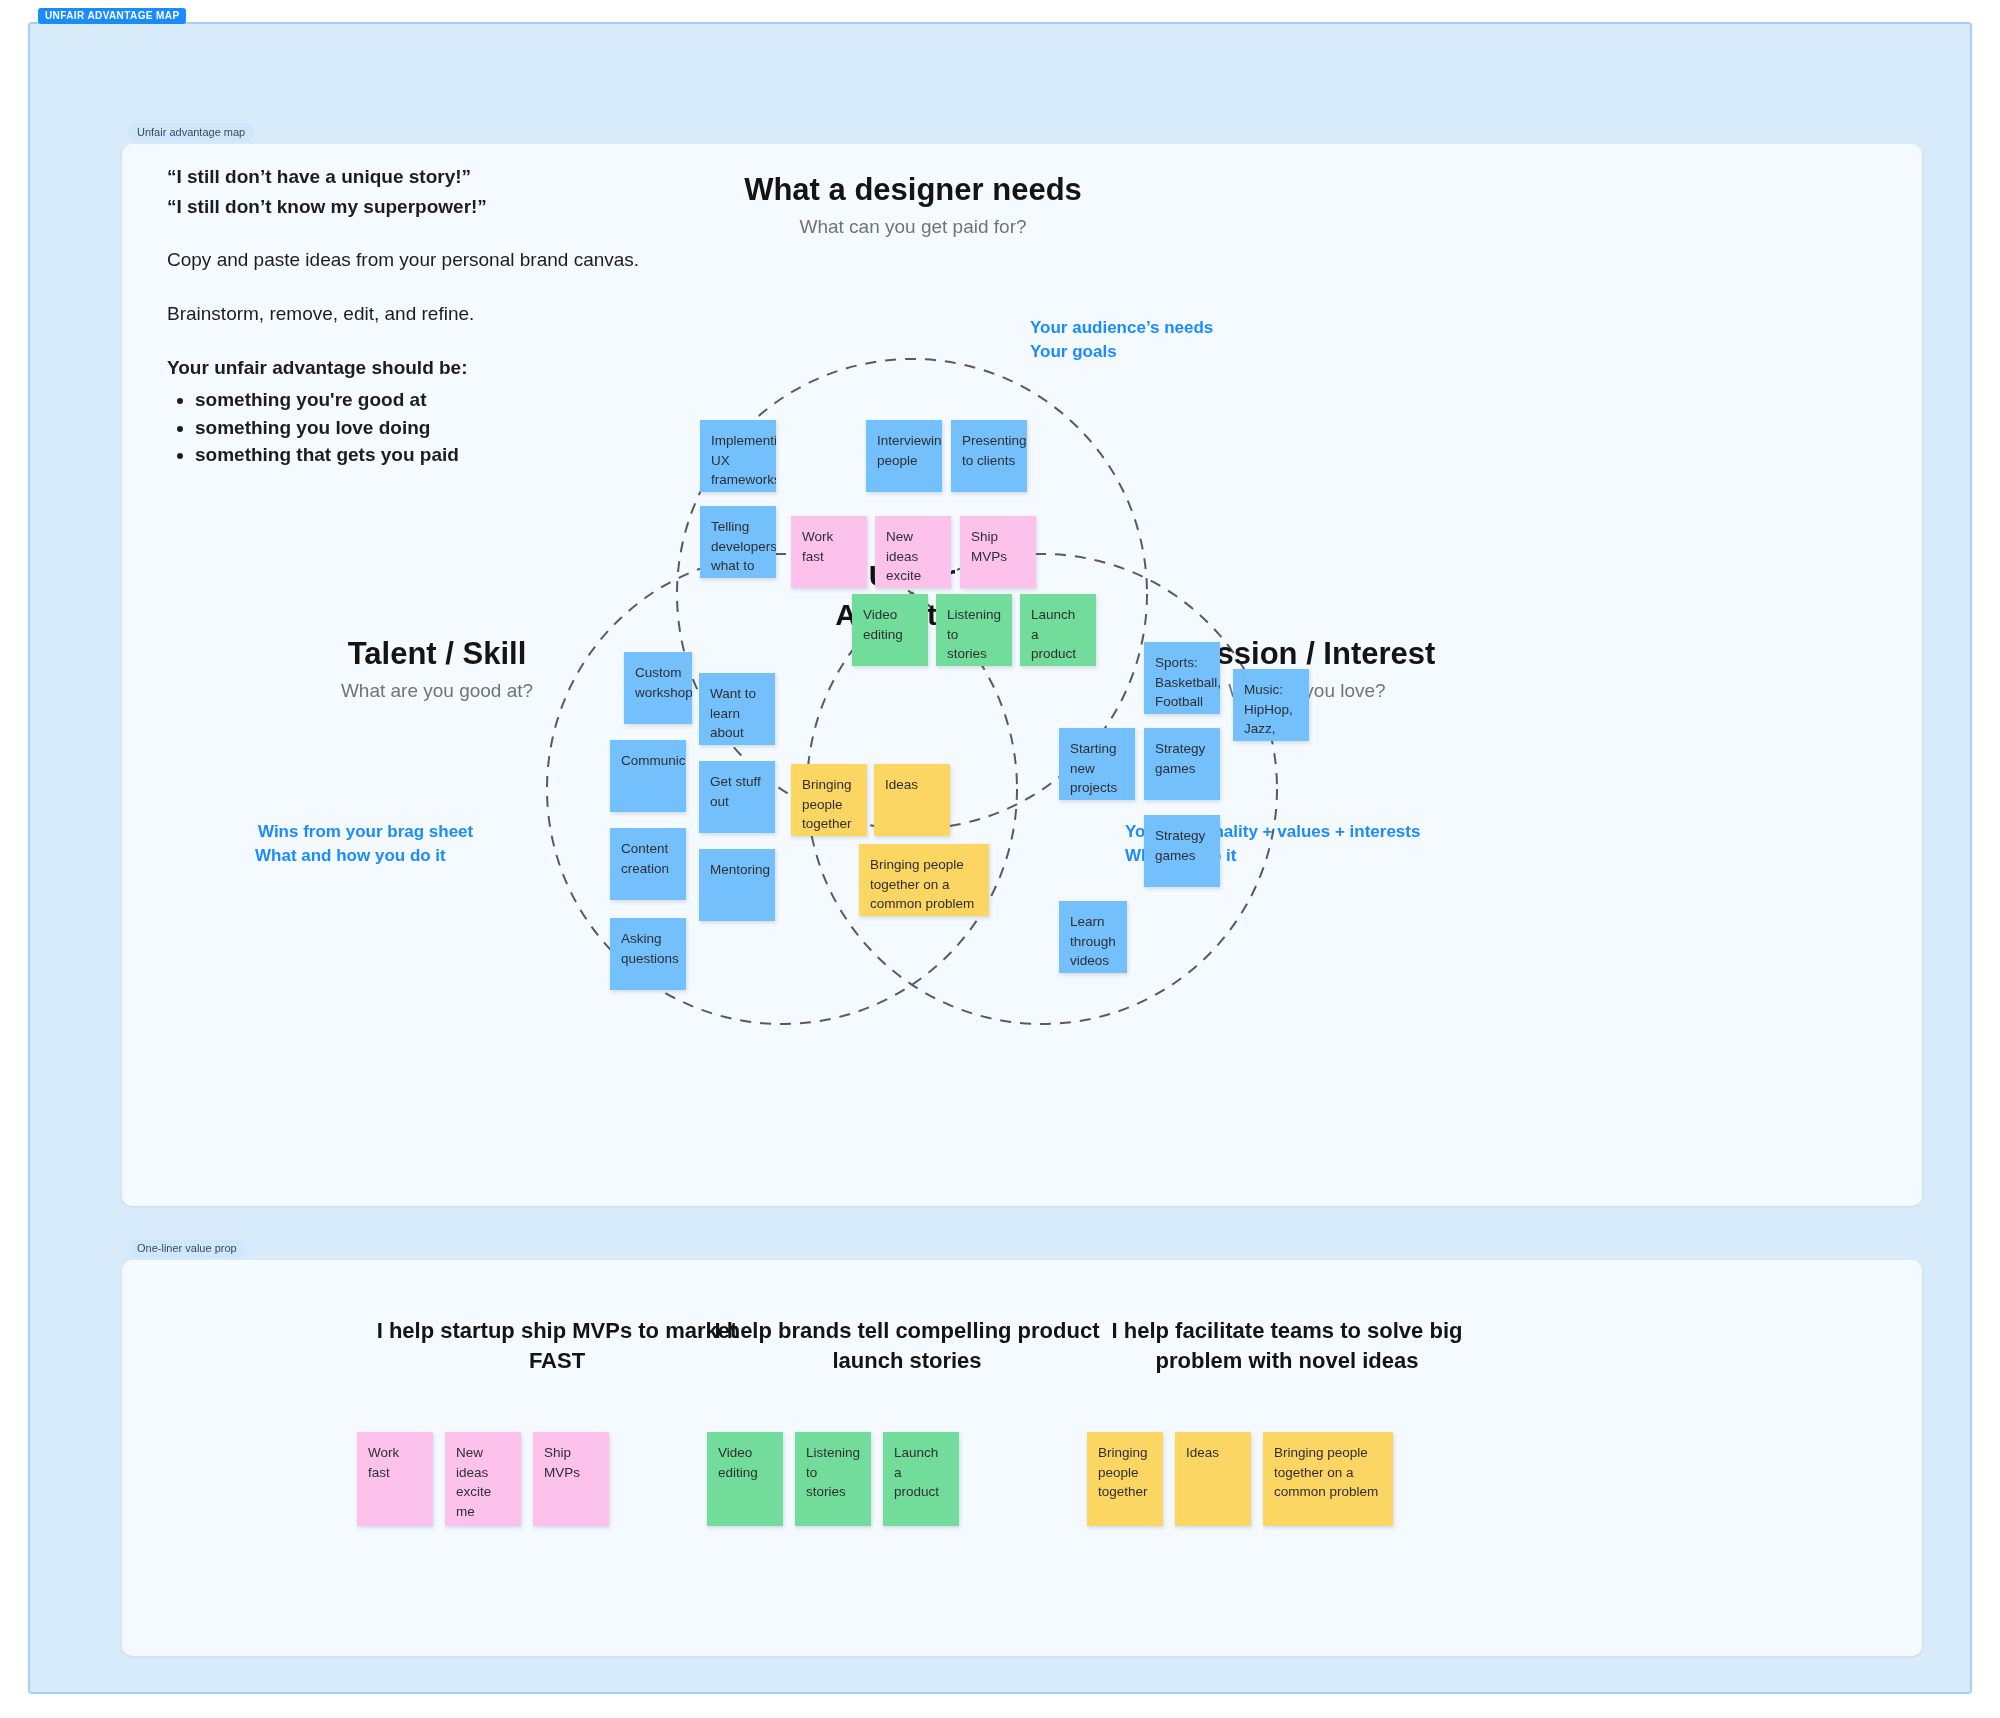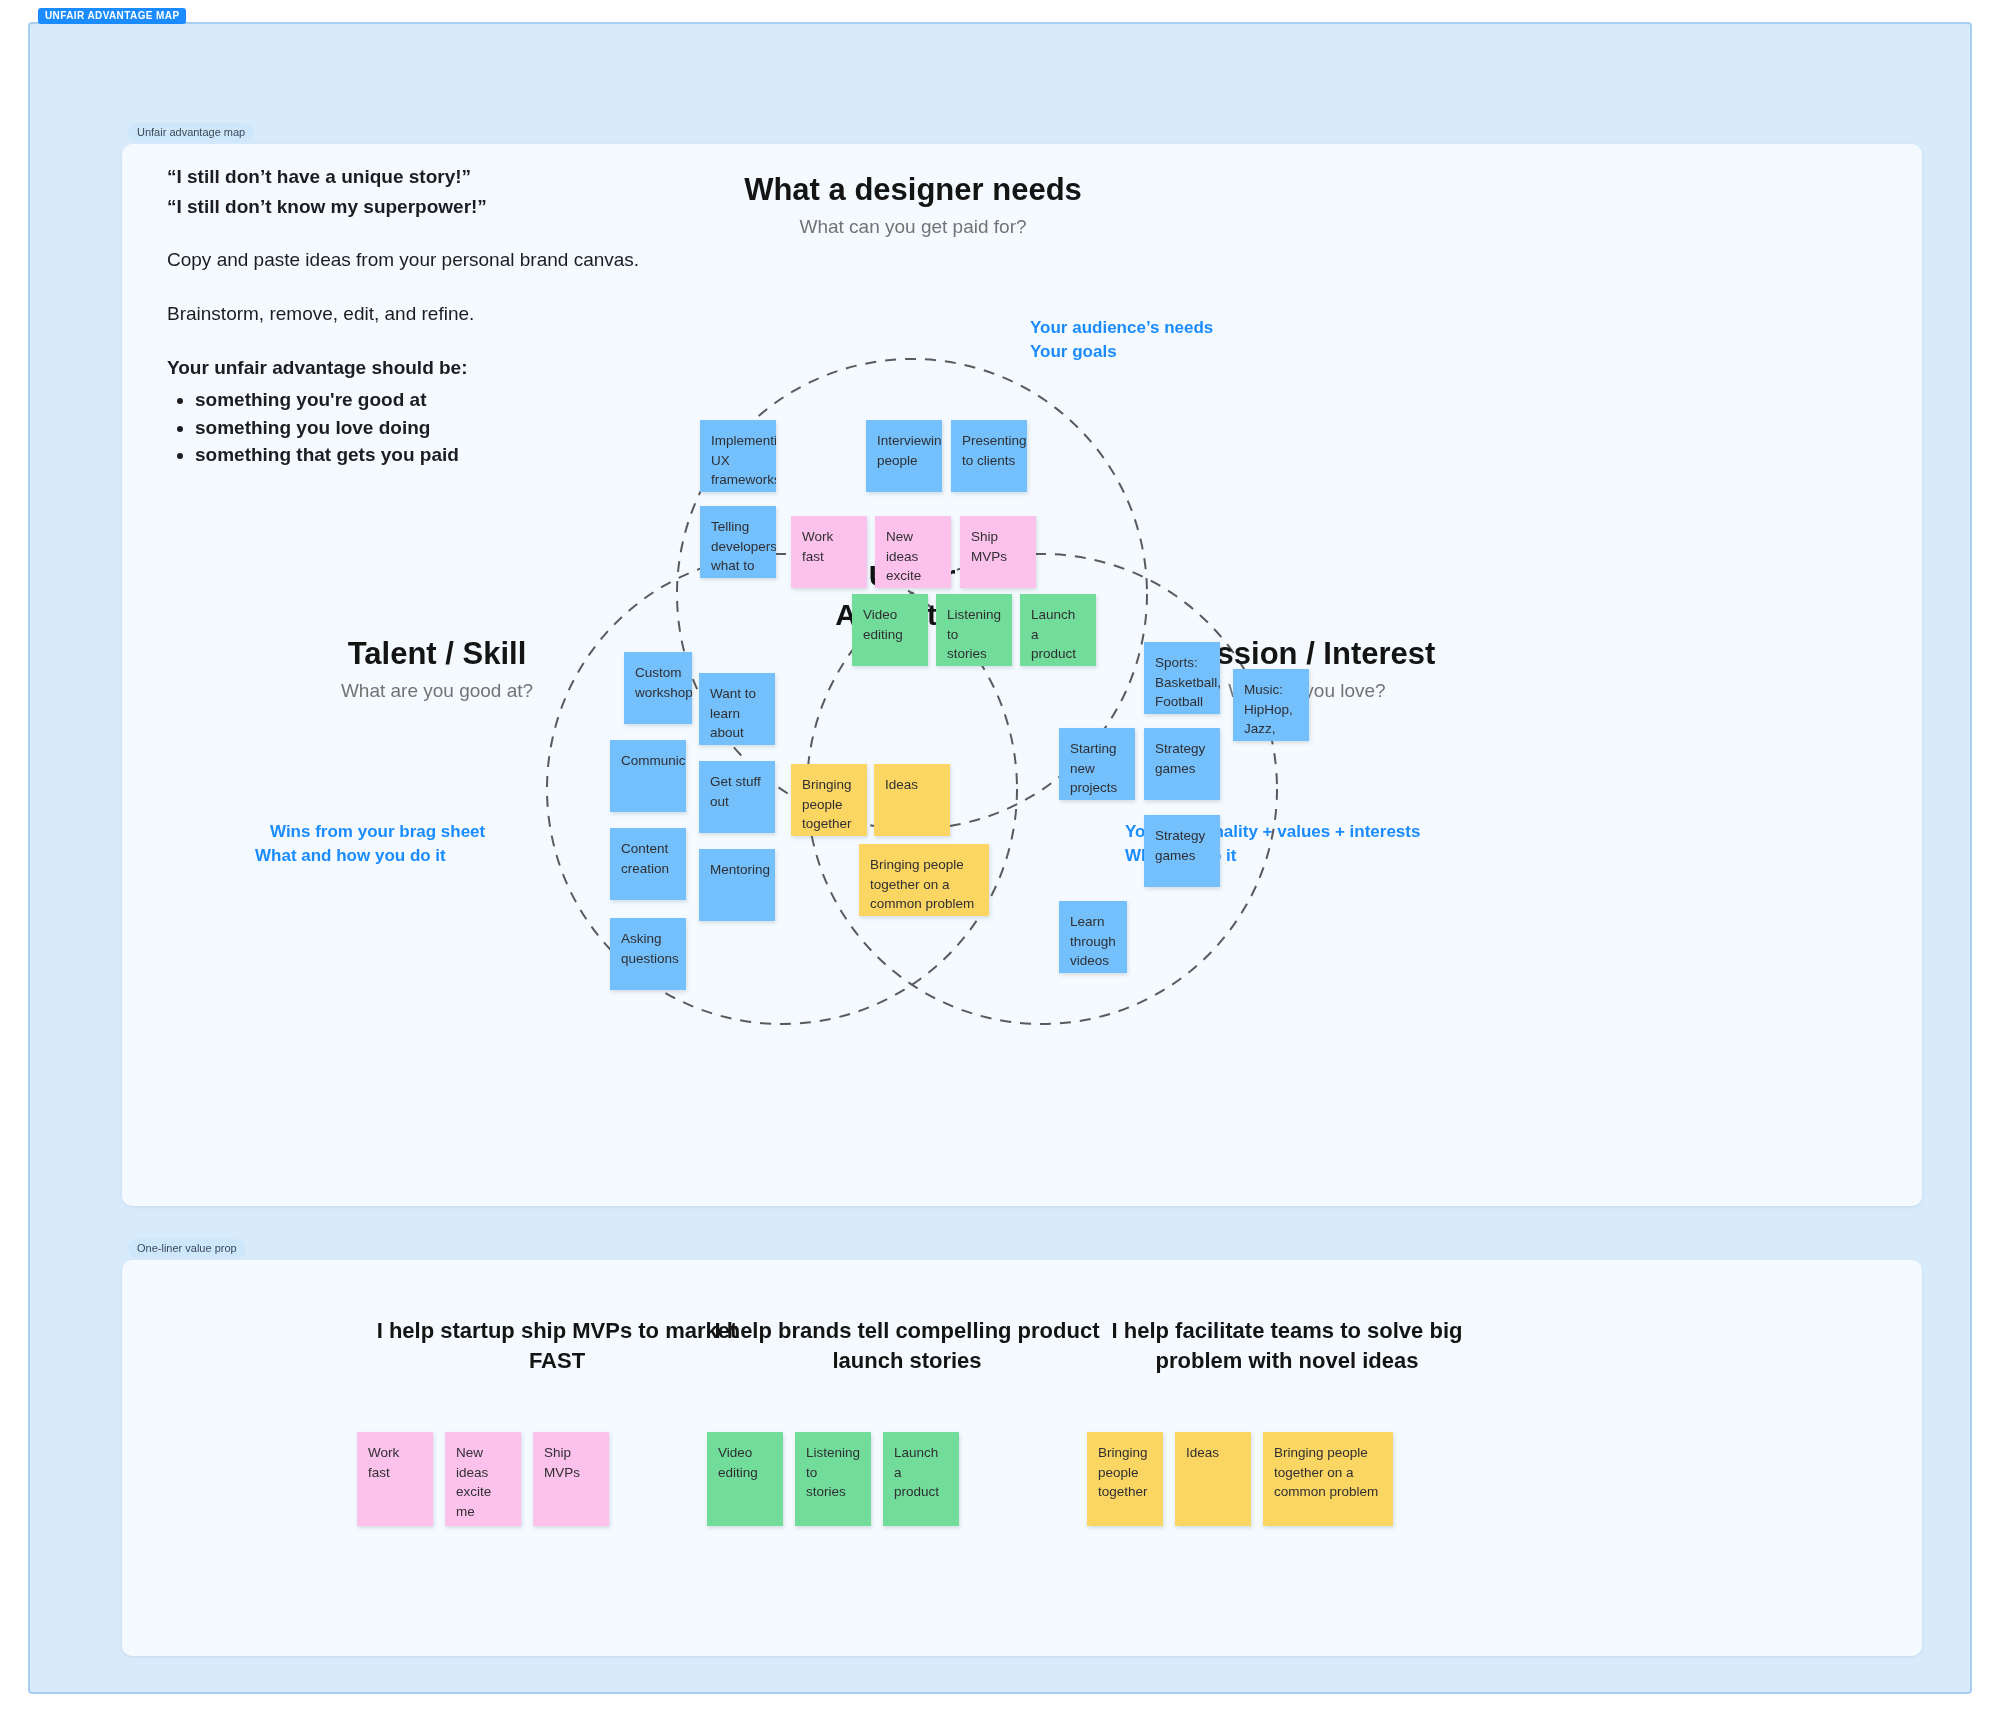--- a/index.html
+++ b/index.html
@@ -103,21 +103,21 @@
 
     <div class="big-title" style="left:150px;top:492px;width:330px;text-align:center;">Talent / Skill</div>
     <div class="sub-title" style="left:150px;top:536px;width:330px;text-align:center;">What are you good at?</div>
 
     <div class="big-title" style="left:1020px;top:492px;width:330px;text-align:center;">Passion / Interest</div>
     <div class="sub-title" style="left:1020px;top:536px;width:330px;text-align:center;">What do you love?</div>
 
     <div class="blue-note" style="left:908px;top:172px;">Your audience’s needs</div>
     <div class="blue-note" style="left:908px;top:196px;">Your goals</div>
 
-    <div class="blue-note" style="left:148px;top:676px;">Wins from your brag sheet</div>
+    <div class="blue-note" style="left:136px;top:676px;">Wins from your brag sheet</div>
     <div class="blue-note" style="left:133px;top:700px;">What and how you do it</div>
 
     <div class="blue-note" style="left:1003px;top:676px;">Your personality + values + interests</div>
     <div class="blue-note" style="left:1003px;top:700px;">Why you do it</div>
 
     <div style="position:absolute;left:660px;top:412px;width:260px;text-align:center;
                 font-size:30px;font-weight:700;color:#121212;line-height:1.3;">
       <div>Unfair</div>
       <div>Advantage</div>
     </div>

